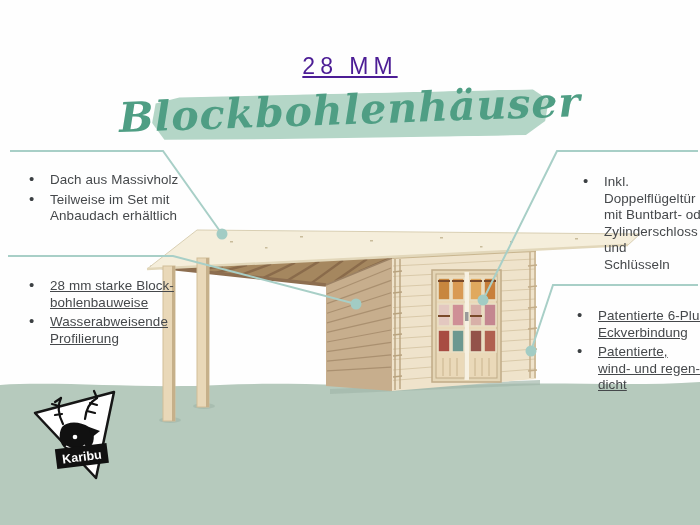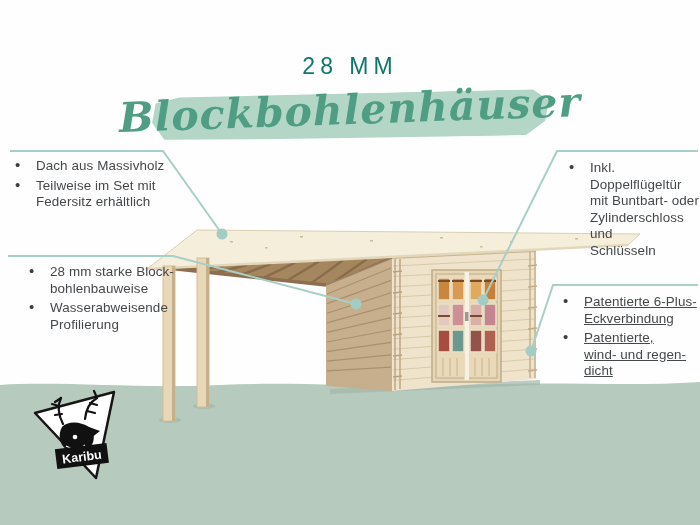--- a/index.html
+++ b/index.html
@@ -1,34 +1,34 @@
 <!DOCTYPE html>
 <html><head>
 <meta charset="utf-8">
 <style>
   html,body{margin:0;padding:0;background:#e8e8e8;}
   .canvas{position:relative;width:700px;height:525px;background:#fefefe;overflow:hidden;
           font-family:"Liberation Sans",sans-serif;}
   .scene{position:absolute;left:0;top:0;z-index:1;}
   .title{position:absolute;top:53px;left:0;width:100%;text-align:center;z-index:3;
-         font-size:23px;letter-spacing:5px;color:#0f766e;font-weight:400;}
+         font-size:23px;letter-spacing:5px;color:#4c1d95;font-weight:400;text-decoration:underline;}
   .brush{position:absolute;left:152px;top:93px;width:397px;height:46px;background:#b4d6c7;z-index:2;
          transform:rotate(-1.2deg);
          clip-path:polygon(1% 14%,7% 2%,96% 0%,100% 24%,99% 70%,94% 100%,32% 97%,3% 93%,0% 56%);}
   .headline{position:absolute;left:0;top:86px;width:100%;text-align:center;z-index:3;
             font-family:"DejaVu Serif",serif;font-style:italic;font-weight:bold;
             font-size:41px;color:#4f9e84;letter-spacing:1px;transform:rotate(-2deg);}
-  ul.feat{margin:3px;padding:0;list-style:none;position:absolute;z-index:3;
+  ul.feat{margin:17px;padding:0;list-style:none;position:absolute;z-index:3;
           font-size:13.4px;line-height:16.6px;color:#45484b;letter-spacing:.1px;}
   ul.feat li{position:relative;padding-left:23px;margin-bottom:3px;white-space:pre-line;}
   ul.feat li::before{content:"\2022";position:absolute;left:2px;top:-1px;font-size:15px;color:#3c4043;}
   ul.rt li{padding-left:28px;}
   ul.rt li::before{left:7px;}
   .lt1{left:10px;top:155px;width:190px;}
-  .lt2{left:24px;top:261px;width:190px;}
+  .lt2{left:10px;top:261px;width:190px;text-decoration:underline;}
   .rt1{left:559px;top:157px;width:143px;}
   .rt2{left:553px;top:291px;width:147px;text-decoration:underline;}
 </style>
 </head>
 <body>
 
 <div class="canvas">
 
   <svg class="scene" width="700" height="525" viewBox="0 0 700 525">
 
@@ -211,21 +211,21 @@
     </g>
   </svg>
 
   <div class="title">28 MM</div>
   <div class="brush"></div>
   <div class="headline">Blockbohlenhäuser</div>
 
   <ul class="feat lt1">
     <li>Dach aus Massivholz</li>
     <li>Teilweise im Set mit
-Federsitz erhältlich</li>
+Anbaudach erhältlich</li>
   </ul>
   <ul class="feat lt2">
     <li>28 mm starke Block-
 bohlenbauweise</li>
     <li>Wasserabweisende
 Profilierung</li>
   </ul>
   <ul class="feat rt rt1">
     <li>Inkl. Doppelflügeltür
 mit Buntbart- oder

